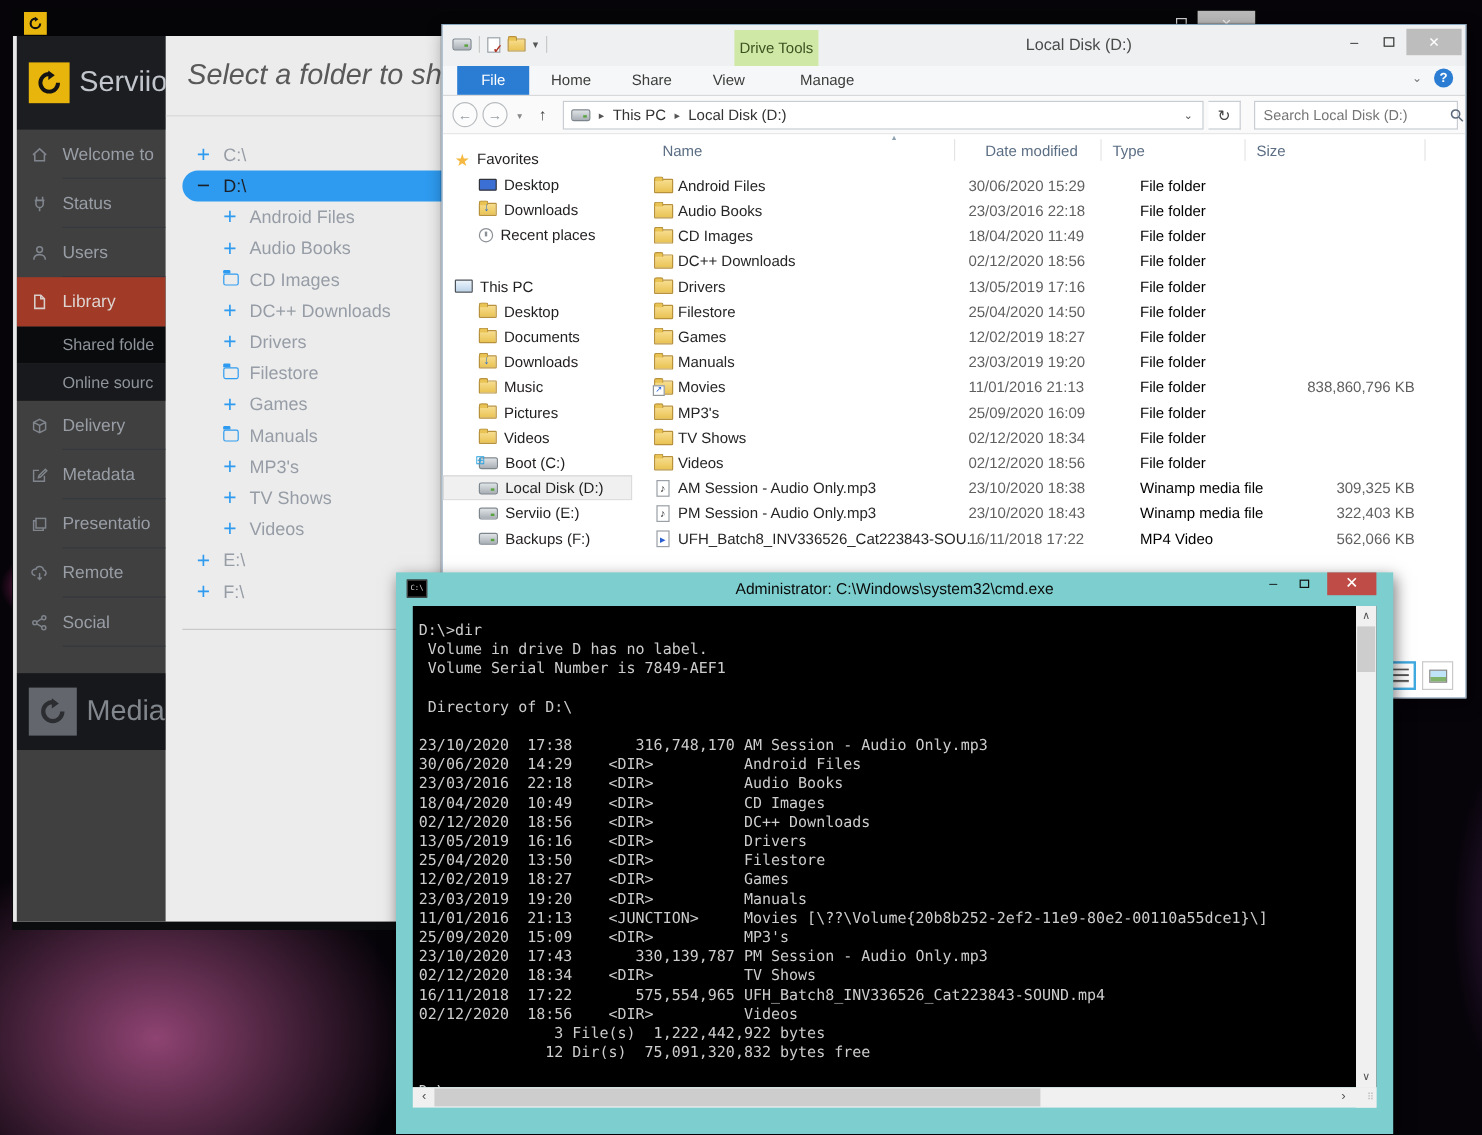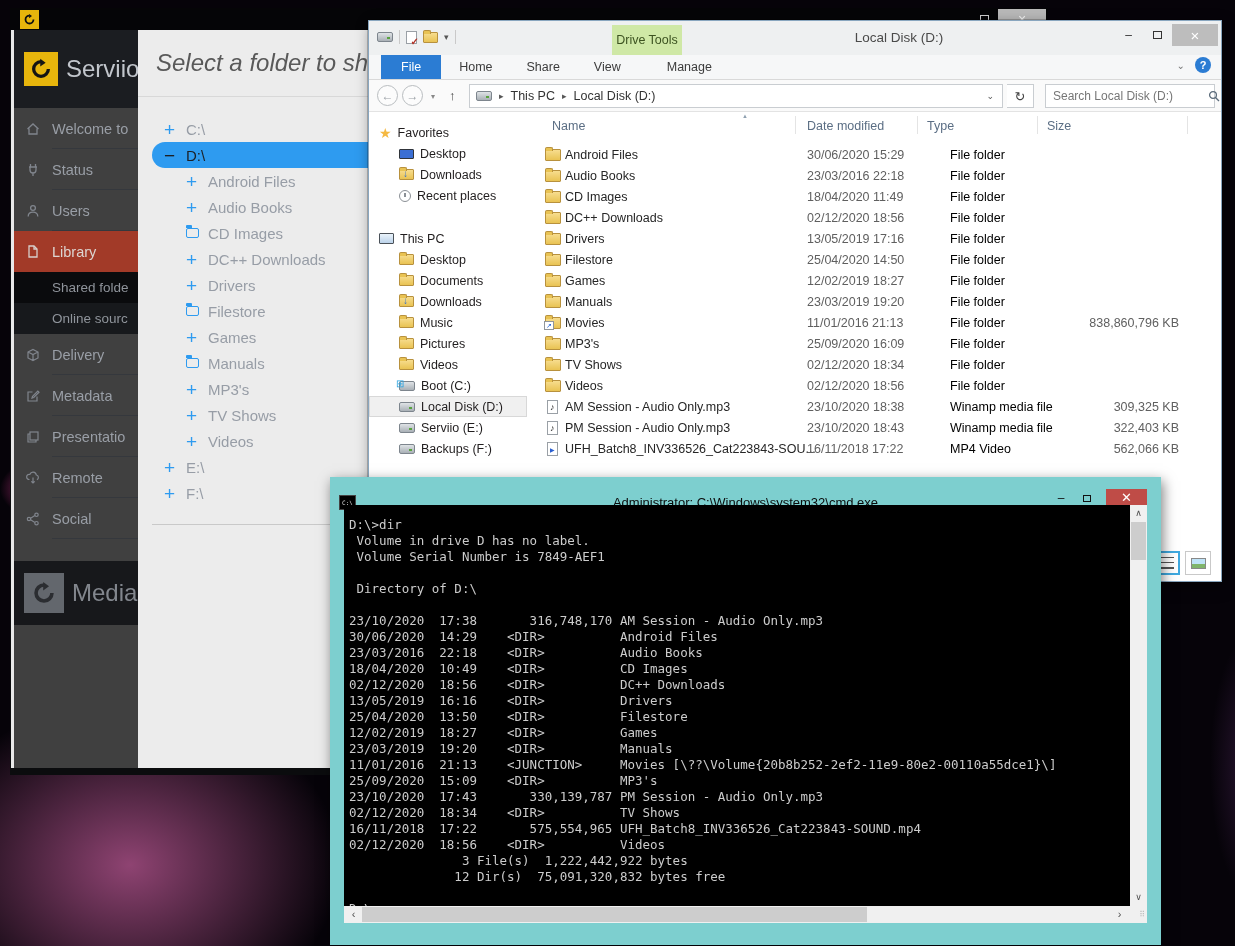--- a/index.html
+++ b/index.html
@@ -113,21 +113,21 @@
   .ic-screen { width:15px; height:10px; background:#3b6fd4; border:1px solid #30343a; border-radius:1px; }
   .ic-pc { width:15px; height:11px; background:linear-gradient(#eaf3fb,#bcd3ea); border:1px solid #4a5158; border-radius:1px; }
   .ic-clock { width:12px; height:12px; border:1.5px solid #8b9096; border-radius:50%; position:relative; }
   .ic-clock::after { content:""; position:absolute; left:4px; top:2px; width:1.5px; height:4px; background:#8b9096; }
   .dl::after { content:"↓"; position:absolute; left:3px; top:-2px; color:#2f6fd0; font-size:10px; font-weight:bold; }
   .sysdrv::after { content:"⊞"; position:absolute; left:-4px; top:-4px; color:#29a3e0; font-size:10px; background:none; width:auto; height:auto; }
 
   .ex-files { flex:1; position:relative; font-size:12.5px; }
   .fhead { position:relative; height:27px; color:#5b6e84; display:flex; align-items:center; }
   .fh-name { position:absolute; left:15px; }
-  .fh-date { position:absolute; left:270px; }
+  .fh-date { position:absolute; left:284px; }
   .fh-type { position:absolute; left:390px; }
   .fh-size { position:absolute; left:510px; }
   .fh-sort { position:absolute; left:205px; top:1px; font-size:6px; color:#8fa0b0; }
   .fh-sep { position:absolute; top:4px; width:1px; height:18px; background:#e4e4e4; }
   .frows { padding-top:5px; }
   .frow { height:21px; position:relative; display:flex; align-items:center; }
   .fname { position:absolute; left:28px; color:#262626; white-space:nowrap; }
   .fdate { position:absolute; left:270px; color:#5f5f5f; }
   .ftype { position:absolute; left:390px; color:#000000;margin-left:23px; }
   .fsize { position:absolute; left:520px; width:122px; text-align:right; color:#5f5f5f; }
@@ -139,21 +139,21 @@
   .ficon.audio::after { content:"♪"; position:absolute; left:2px; top:1px; font-size:9px; color:#333; }
   .ficon.video::after { content:"▶"; position:absolute; left:2px; top:3px; font-size:6px; color:#2a5fd0; }
   .ex-viewbtns { position:absolute; right:10px; bottom:6px; display:flex; gap:5px; }
   .vbtn { width:26px; height:24px; background:#fff; border:1px solid #c9c9c9; display:flex; align-items:center; justify-content:center; }
   .vbtn.sel { border:2px solid #3fa9e0; }
   .vb-details { width:14px; height:12px; background:repeating-linear-gradient(#555 0 1.5px, transparent 1.5px 5px); border-left:4px solid transparent; position:relative; }
   .vb-pic { width:15px; height:11px; border:1px solid #888; background:linear-gradient(#bfe3f7 55%, #7fb46a 55%); }
 
   
   .cmd { position:absolute; left:330px; top:477px; width:831px; height:468px; background:#7dcfcf; box-shadow:2px 4px 12px rgba(0,0,0,.5); }
-  .cmd-titlebar { position:absolute; left:0; top:12px; right:0; height:28px; }
+  .cmd-titlebar { position:absolute; left:0; top:0; right:0; height:28px; }
   .cmd-icon { position:absolute; left:9px; top:6px; width:17px; height:15px; background:#000; border:1px solid #444; color:#ddd; font-size:6px; font-family:"DejaVu Sans Mono",monospace; line-height:14px; text-align:center; }
   .cmd-title { position:absolute; left:0; right:0; top:6px; text-align:center; font-size:13px; color:#0a0a0a; }
   .cmd-controls { position:absolute; right:0; top:0; display:flex; align-items:flex-start; }
   .cmd-btn { width:26px; height:19px; text-align:center; line-height:18px; font-size:12px; color:#111; }
   .cmd-btn .mx { display:inline-block; width:8px; height:7px; border:1px solid #111; }
   .cmd-btn.close { width:41px; background:#bf4c47; color:#fff; font-size:13px; margin-left:6px; margin-right:14px; }
   .cmd-console { position:absolute; left:14px; top:28px; width:803px; height:401px; background:#000; }
   .cmd-pre { position:absolute; left:0; top:0; right:17px; bottom:0; overflow:hidden; font-family:"DejaVu Sans Mono",monospace; font-size:12.5px; line-height:16px; color:#cccccc; padding:12px 0 0 5px; white-space:pre; }
   .vscroll { position:absolute; right:0; top:0; width:17px; height:401px; background:#f0f0f0; }
   .vs-up, .vs-dn { position:absolute; left:0; width:17px; height:15px; color:#505050; font-size:9px; text-align:center; line-height:15px; }

